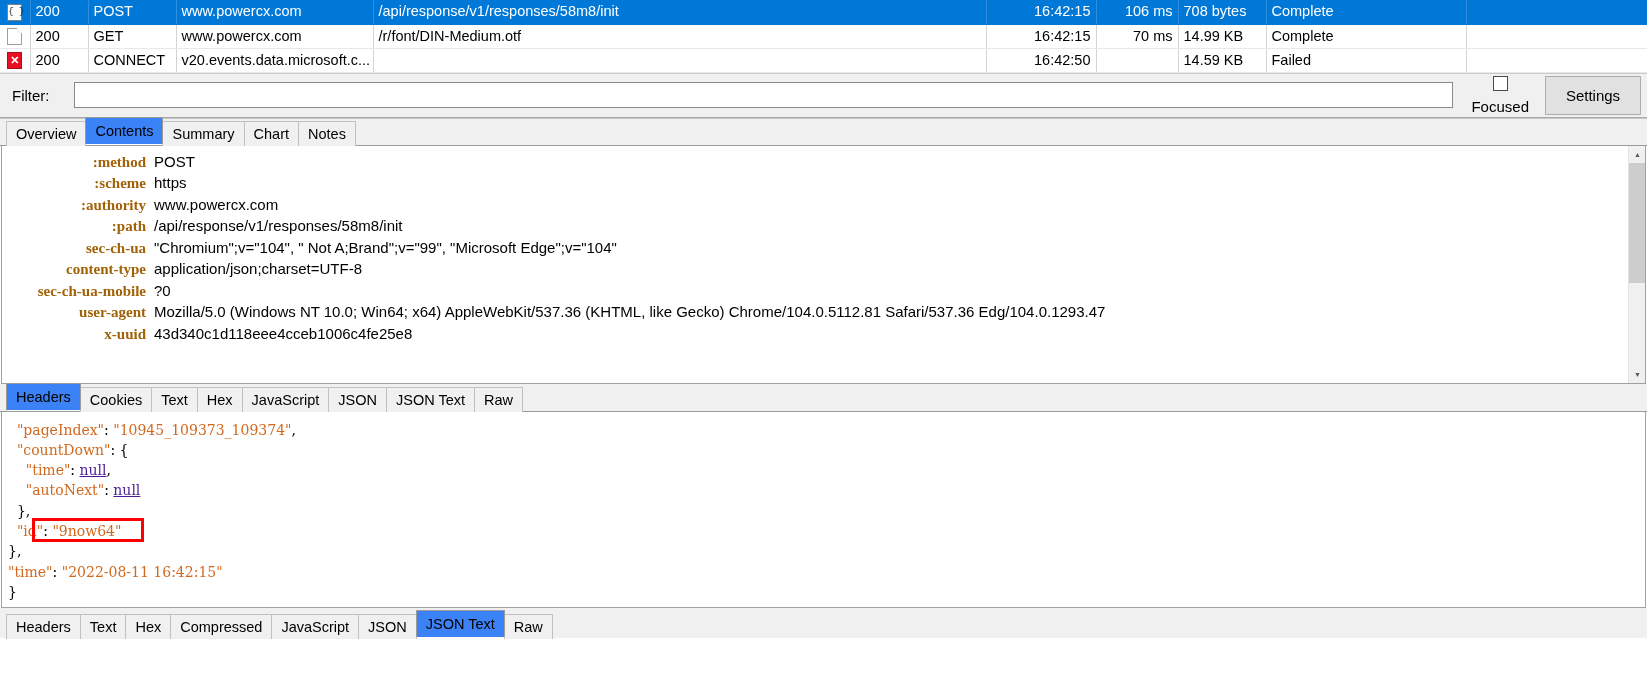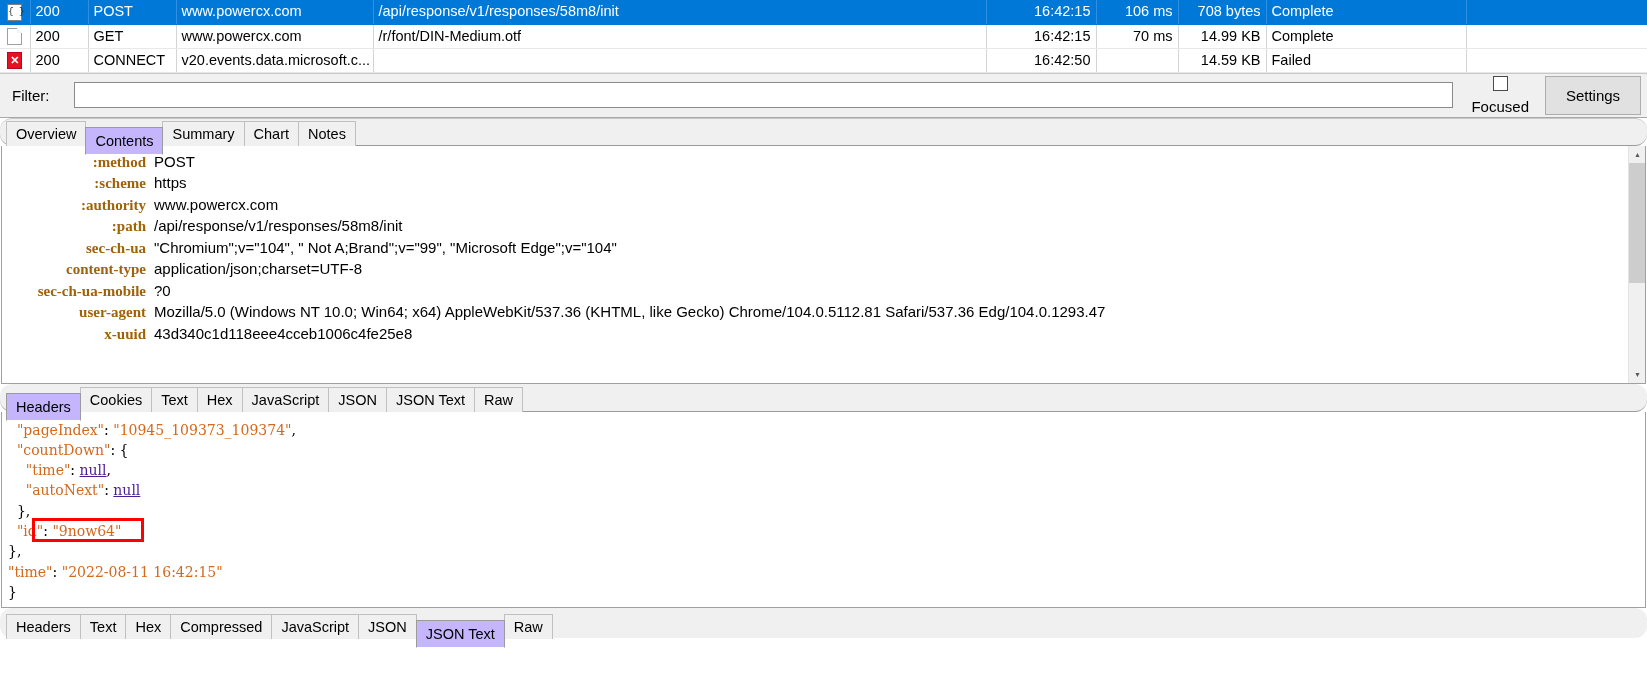--- a/index.html
+++ b/index.html
@@ -36,21 +36,21 @@
     border-right-color: #2f8fe0;
     border-bottom-color: #0078d7;
   }
   .col-icon  { width: 30px; padding: 0 !important; text-align: center; }
   .col-code  { width: 58px; }
   .col-meth  { width: 88px; }
   .col-host  { width: 197px; }
   .col-path  { width: 613px; }
   .col-time  { width: 110px; text-align: right; }
   .col-dur   { width: 82px;  text-align: right; }
-  .col-size  { width: 88px;  text-align: right; }
+  .col-size  { width: 88px;  }
   .col-status{ width: 200px; }
   .col-pad   { width: 181px; border-right: none !important; }
 
   
   .ico { display:inline-block; width:15px; height:17px; position:relative; vertical-align:middle; }
   .ico-doc {
     background:#ffffff; border:1px solid #9aa0a6;
   }
   .ico-doc:after{
     content:""; position:absolute; right:-1px; top:-1px;
@@ -115,46 +115,45 @@
 
   
   .tabstrip {
     display: flex;
     align-items: flex-end;
     background: #f0f0f0;
     height: 28px;
     padding-left: 6px;
     border-bottom: 1px solid #9b9b9b;
     position: relative;
-    border-radius: 12px;
   }
   .tabstrip.top { border-top: 1px solid #c8c8c8; }
   .tab {
     font-size: 14.5px;
     color: #000;
     height: 25px;
     line-height: 24px;
     padding: 0 9px;
     background: #f0f0f0;
     border: 1px solid #c0c0c0;
     border-bottom: none;
     margin-right: -1px;
     white-space: nowrap;
     cursor: default;
     position: relative;
     top: 1px;
   }
   .tab.active {
-    background: #c4b5fd;
+    background: #3b82f6;
     height: 28px;
     line-height: 26px;
     border-color: #9b9b9b;
     border-bottom: 1px solid #ffffff;
     z-index: 3;
-    top: 10px;
+    top: 0;
   }
 
   
   .panel {
     background: #ffffff;
     border: 1px solid #a0a0a0;
     border-top: none;
     margin: 0 1px;
     position: relative;
     overflow: hidden;

